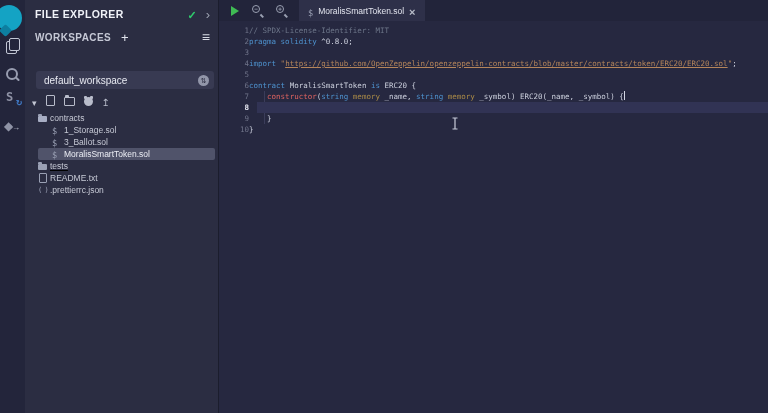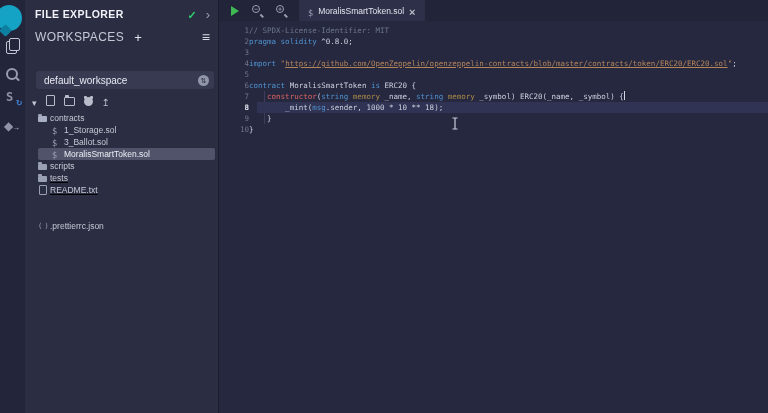--- a/index.html
+++ b/index.html
@@ -30,21 +30,21 @@
 
   
   .panel{position:absolute;left:25px;top:0;width:193px;height:413px;background:#2b2d42;z-index:2;
          display:flex;flex-direction:column;}
   .p-header{height:23px;display:flex;align-items:center;padding:2px 8px 0 10px;}
   .p-title{flex:1;font-size:10.5px;font-weight:700;letter-spacing:.4px;color:#f0f2f8;}
   .check-glyph::before{content:"✓";color:#2fca6c;font-size:11px;font-weight:700;}
   .chev-glyph{margin-left:9px;}
   .chev-glyph::before{content:"›";color:#9ba0b0;font-size:13px;line-height:10px;}
   .p-ws{height:20px;display:flex;align-items:center;padding:2px 8px 0 10px;}
-  .ws-label{font-size:12px;font-weight:400;letter-spacing:.4px;color:#c5c8d5;}
+  .ws-label{font-size:10px;font-weight:700;letter-spacing:.4px;color:#c5c8d5;}
   .plus-glyph{margin-left:10px;}
   .plus-glyph::before{content:"+";color:#e2e5ee;font-size:13px;line-height:10px;}
   .spacer{flex:1;}
   .menu-glyph::before{content:"≡";color:#d6d9e3;font-size:14px;line-height:10px;}
   .ws-dd-wrap{padding:4px 4px 0 11px;margin-top:20px;}
   .ws-dd{height:18px;background:#383a52;border-radius:3px;display:flex;align-items:center;
          padding:0 5px 0 8px;}
   .ws-dd-value{flex:1;font-size:10px;color:#e8eaf2;}
   .ws-select-icon{width:11px;height:11px;border-radius:50%;background:#9296a9;color:#2b2d42;
       font-size:7px;line-height:11px;text-align:center;}
@@ -163,33 +163,29 @@
         <span class="tlabel">1_Storage.sol</span>
       </div>
       <div class="tree-row" style="padding-left: 14px;">
         <span class="ticon t-sol"></span>
         <span class="tlabel">3_Ballot.sol</span>
       </div>
       <div class="tree-row selected" style="padding-left: 14px;">
         <span class="ticon t-sol"></span>
         <span class="tlabel">MoralisSmartToken.sol</span>
       </div>
-      <div class="tree-row" style="padding-left: 0px;">
-        <span class="ticon t-folder"></span>
-        <span class="tlabel">scripts</span>
-      </div>
       <div class="tree-row" style="padding-left: 0px; text-decoration: underline;">
         <span class="ticon t-folder"></span>
         <span class="tlabel">tests</span>
       </div>
-      <div class="tree-row" style="padding-left: 0px; text-decoration: underline;">
+      <div class="tree-row" style="padding-left: 0px;">
         <span class="ticon t-file"></span>
         <span class="tlabel">README.txt</span>
       </div>
-      <div class="tree-row" style="padding-left: 0px; margin-top: 24px;">
+      <div class="tree-row" style="padding-left: 0px;">
         <span class="ticon t-json"></span>
         <span class="tlabel">.prettierrc.json</span>
       </div>
     </div>
 </div>
 
 <div class="editor">
   <div class="toolbar">
     <div class="run-button"></div>
     <div class="magbtn zoom-out-button">
@@ -229,21 +225,20 @@
       <div class="code-line">
         <span class="gutter">6</span>
         <span class="ltext"><span class="tok-keyword">contract</span><span class="tok-plain"> MoralisSmartToken </span><span class="tok-keyword">is</span><span class="tok-plain"> ERC20 {</span></span>
       </div>
       <div class="code-line">
         <span class="gutter">7</span>
         <span class="ltext"><span class="tok-plain">    </span><span class="tok-ctor">constructor</span><span class="tok-plain">(</span><span class="tok-keyword">string</span><span class="tok-plain"> </span><span class="tok-mod">memory</span><span class="tok-plain"> _name, </span><span class="tok-keyword">string</span><span class="tok-plain"> </span><span class="tok-mod">memory</span><span class="tok-plain"> _symbol) ERC20(_name, _symbol) {</span><span class="caret"></span></span>
       </div>
       <div class="code-line active">
         <span class="gutter">8</span>
-        <span class="ltext"><span class="tok-plain">        _mint(</span><span class="tok-keyword">msg</span><span class="tok-plain">.sender, 1000 * 10 ** 18);</span></span>
       </div>
       <div class="code-line">
         <span class="gutter">9</span>
         <span class="ltext"><span class="tok-plain">    }</span></span>
       </div>
       <div class="code-line">
         <span class="gutter">10</span>
         <span class="ltext"><span class="tok-plain">}</span></span>
       </div>
     </div>

